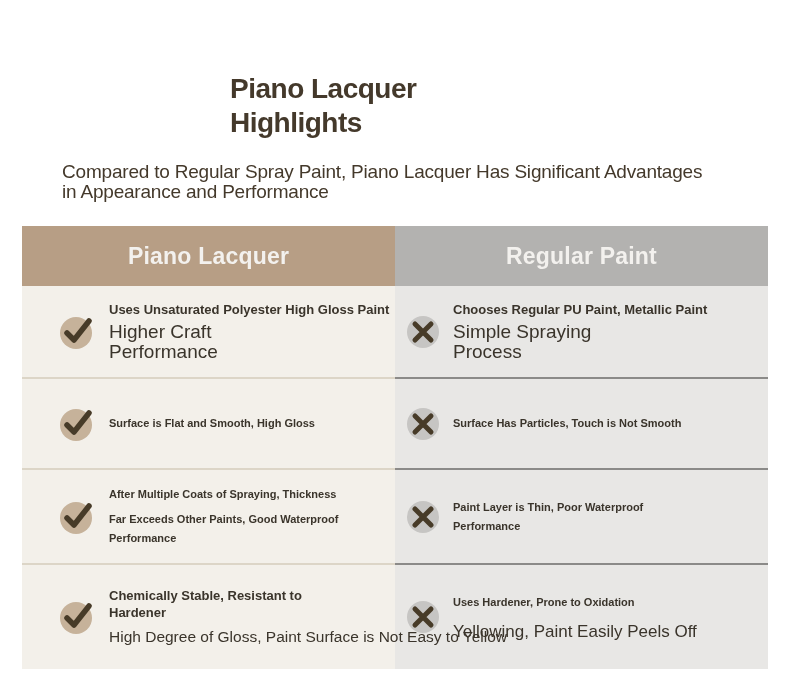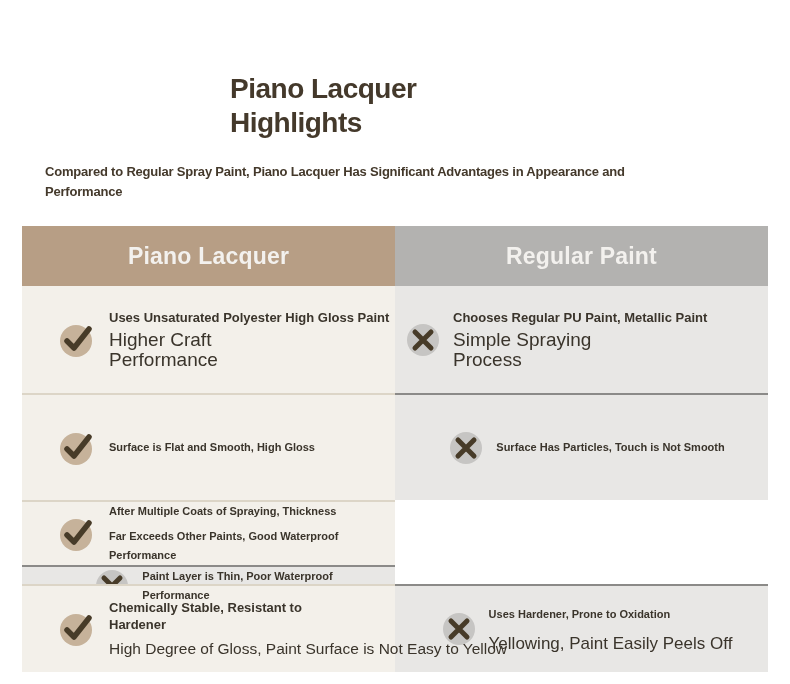--- a/index.html
+++ b/index.html
@@ -13,58 +13,58 @@
     overflow:hidden;
     margin-top:48px;
   }
   .title {
     position:absolute; left:230px; top:24px;
     font-size:28px; line-height:34px; font-weight:700;
     letter-spacing:-0.5px;
     color:var(--title-text,#44392b);
   }
   .subtitle {
-    position:absolute; left:45px; top:114px;
+    position:absolute; left:62px; top:114px;
     width:645px;
-    font-size:13px; line-height:20px; font-weight:700;
+    font-size:19px; line-height:20px; font-weight:400;
     letter-spacing:-0.2px;
     color:var(--title-text,#44392b);
   }
   .table {
     position:absolute; left:22px; top:178px;
     width:746px; height:485px;
   }
   .thead { display:flex; height:60px; }
   .th {
     width:373px; height:60px;
     display:flex; align-items:center; justify-content:center;
     font-size:23px; font-weight:700; letter-spacing:0.2px;
     color:var(--header-text,#f3f1ee);
   }
   .th.left  { background:var(--header-left-bg,#b79e85); }
   .th.right { background:var(--header-right-bg,#b3b2b0); }
   .row { display:flex; }
-  .row-1, .row-2 { height:107px; }
-  .row-3 { height:84px;flex-direction:column; }
-  .row-4 { height:88px; }
+  .row-1, .row-2 { height:91px; }
+  .row-3 { height:95px; }
+  .row-4 { height:106px; }
   .cell {
     width:373px; height:100%;
     display:flex; align-items:center;
     overflow:visible;
   }
   .cell.left {
     background:var(--row-left-bg,#f3f0ea);
     padding-left:37px;
   }
   .cell.right {
     background:var(--row-right-bg,#e8e7e5);
     padding-left:10px;
   }
   .row.bordered .cell.left  { border-top:2px solid var(--divider-left,#dcd5c7); }
-  .row.bordered .cell.right { border-top:2px solid var(--divider-right,#8b8a88);justify-content:center; }
+  .row.bordered .cell.right { border-top:2px solid var(--divider-right,#8b8a88); }
   .icon { width:36px; height:36px; flex:0 0 36px; display:block; }
   .icon svg { display:block; overflow:visible; }
   .icon.check circle { fill:var(--check-circle,#c6b29a); }
   .icon.check path   { stroke:var(--mark,#473b28); }
   .icon.cross circle { fill:var(--cross-circle,#c6c5c3); }
   .icon.cross path   { stroke:var(--mark,#473b28); }
   .txt { position:relative; z-index:2; }
   .cell.left  .txt { margin-left:14px; }
   .cell.right .txt { margin-left:12px; }
   .t-sm { font-size:13px;   line-height:17px; font-weight:700; }

